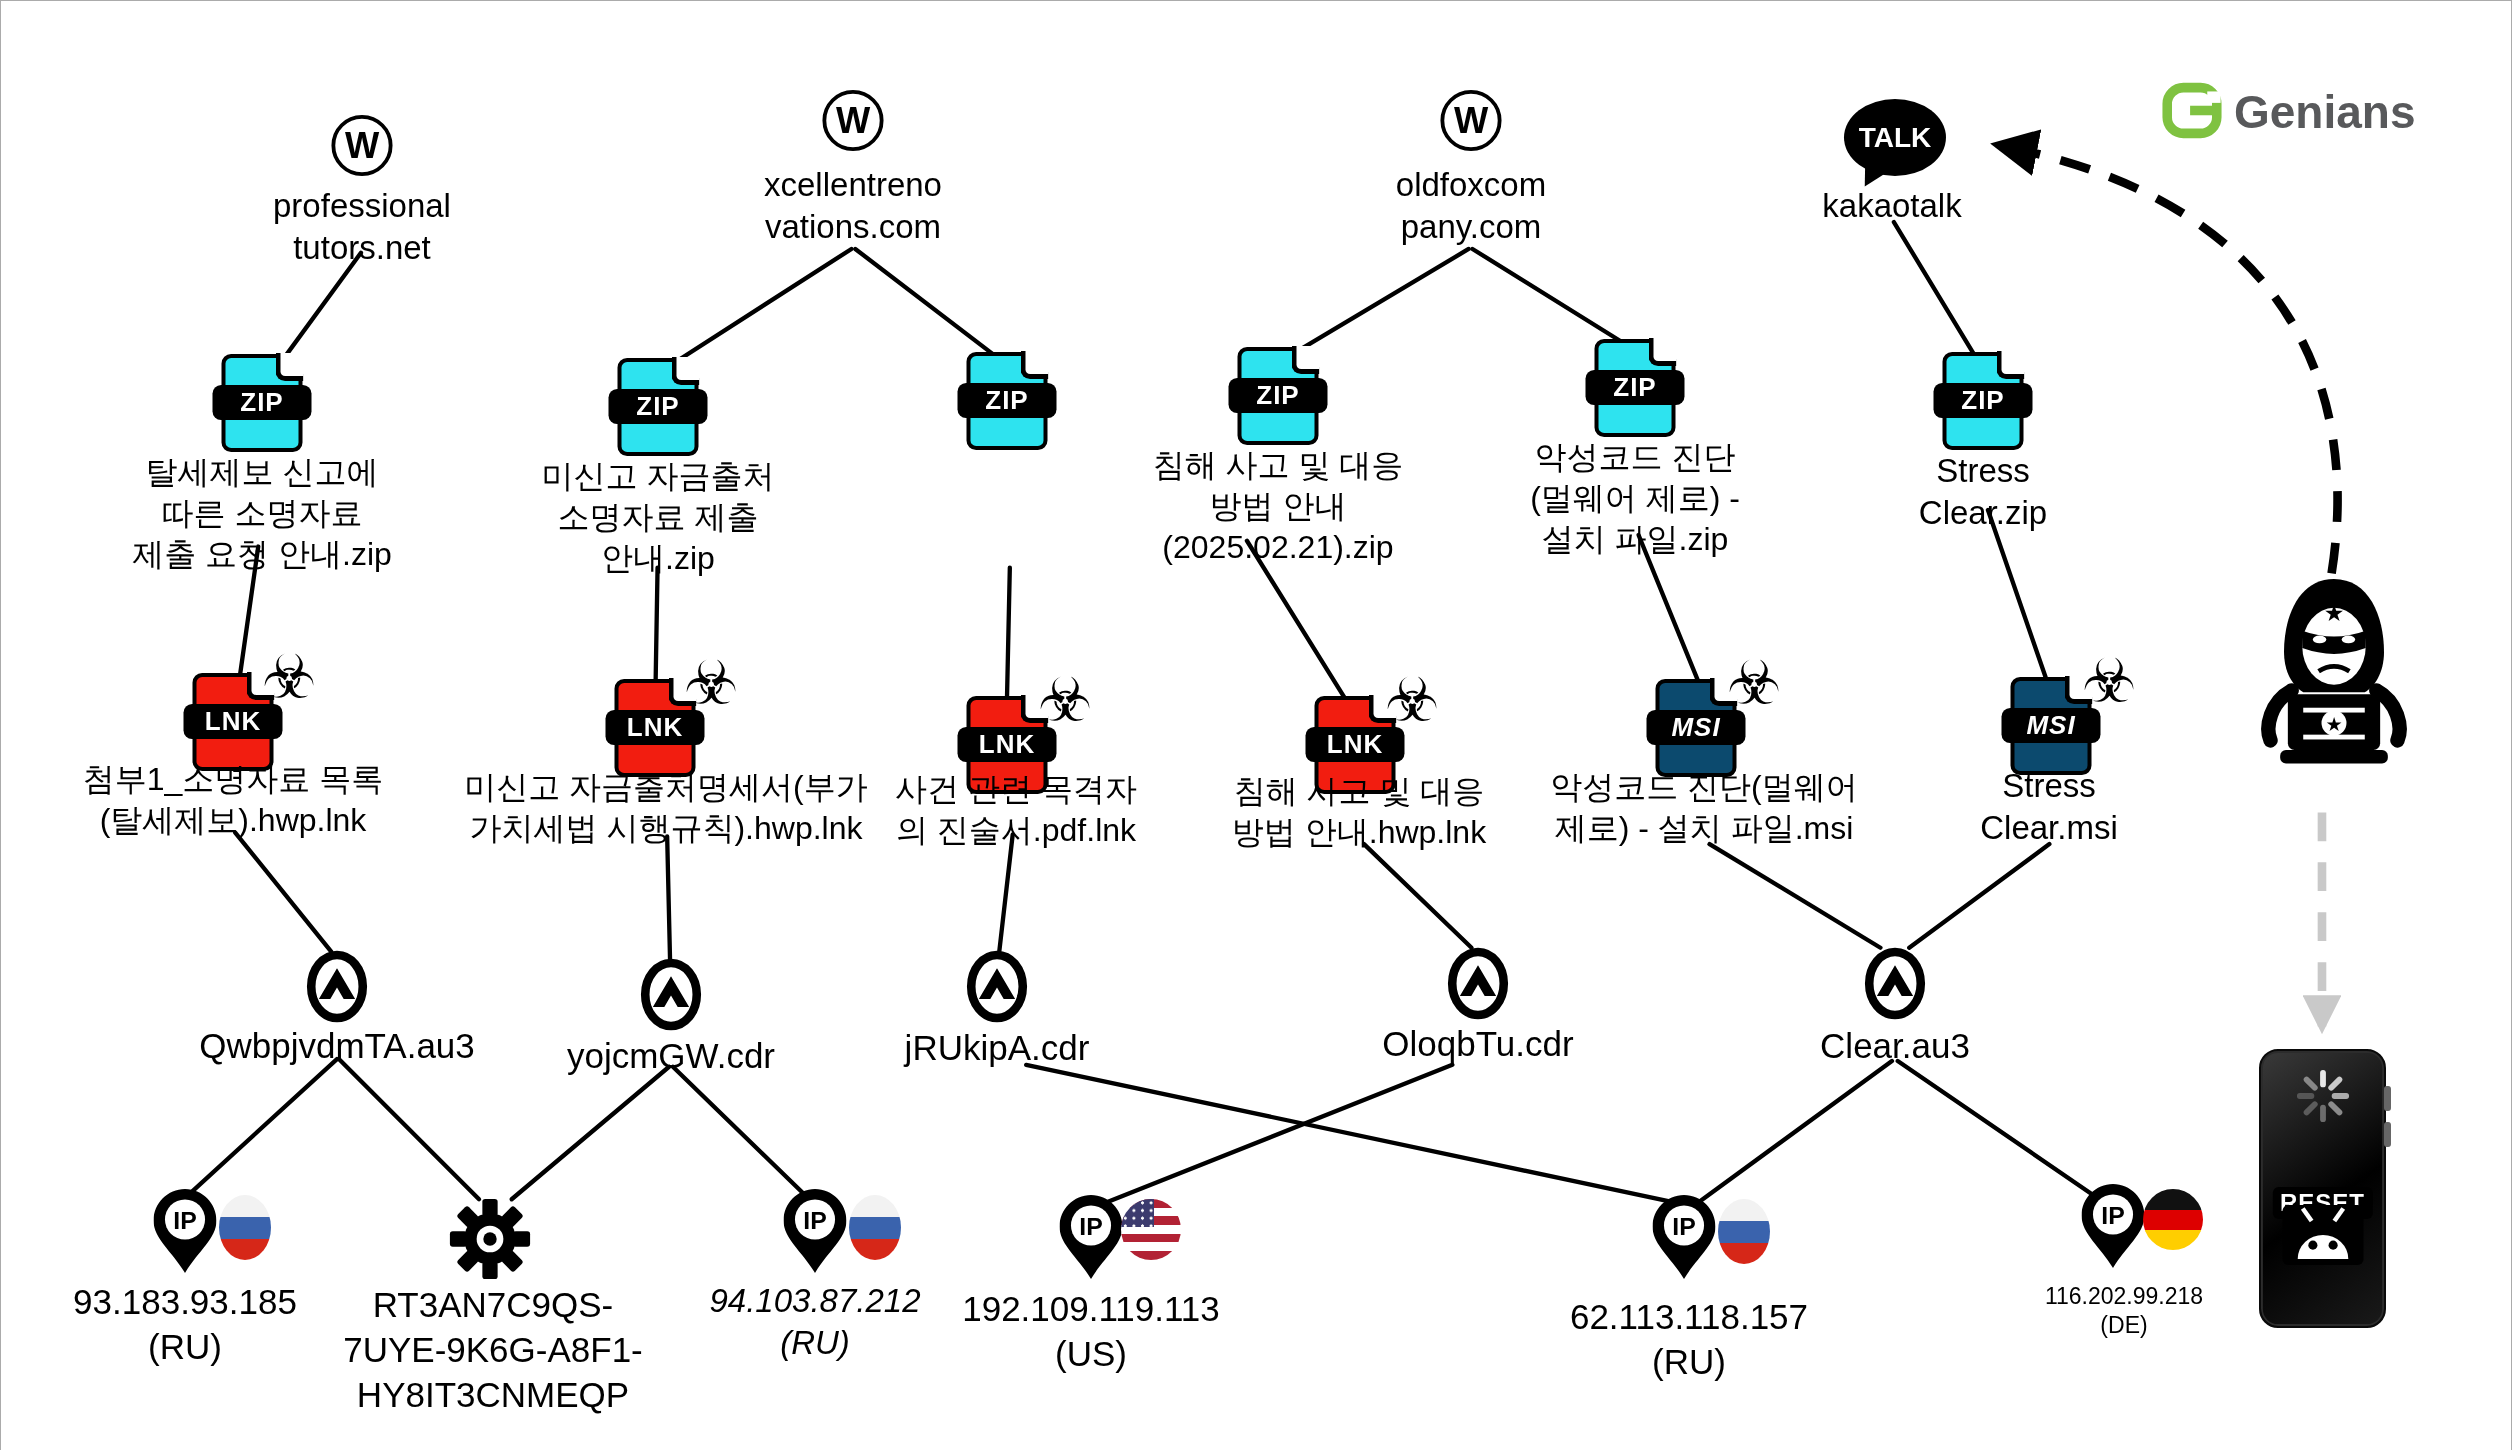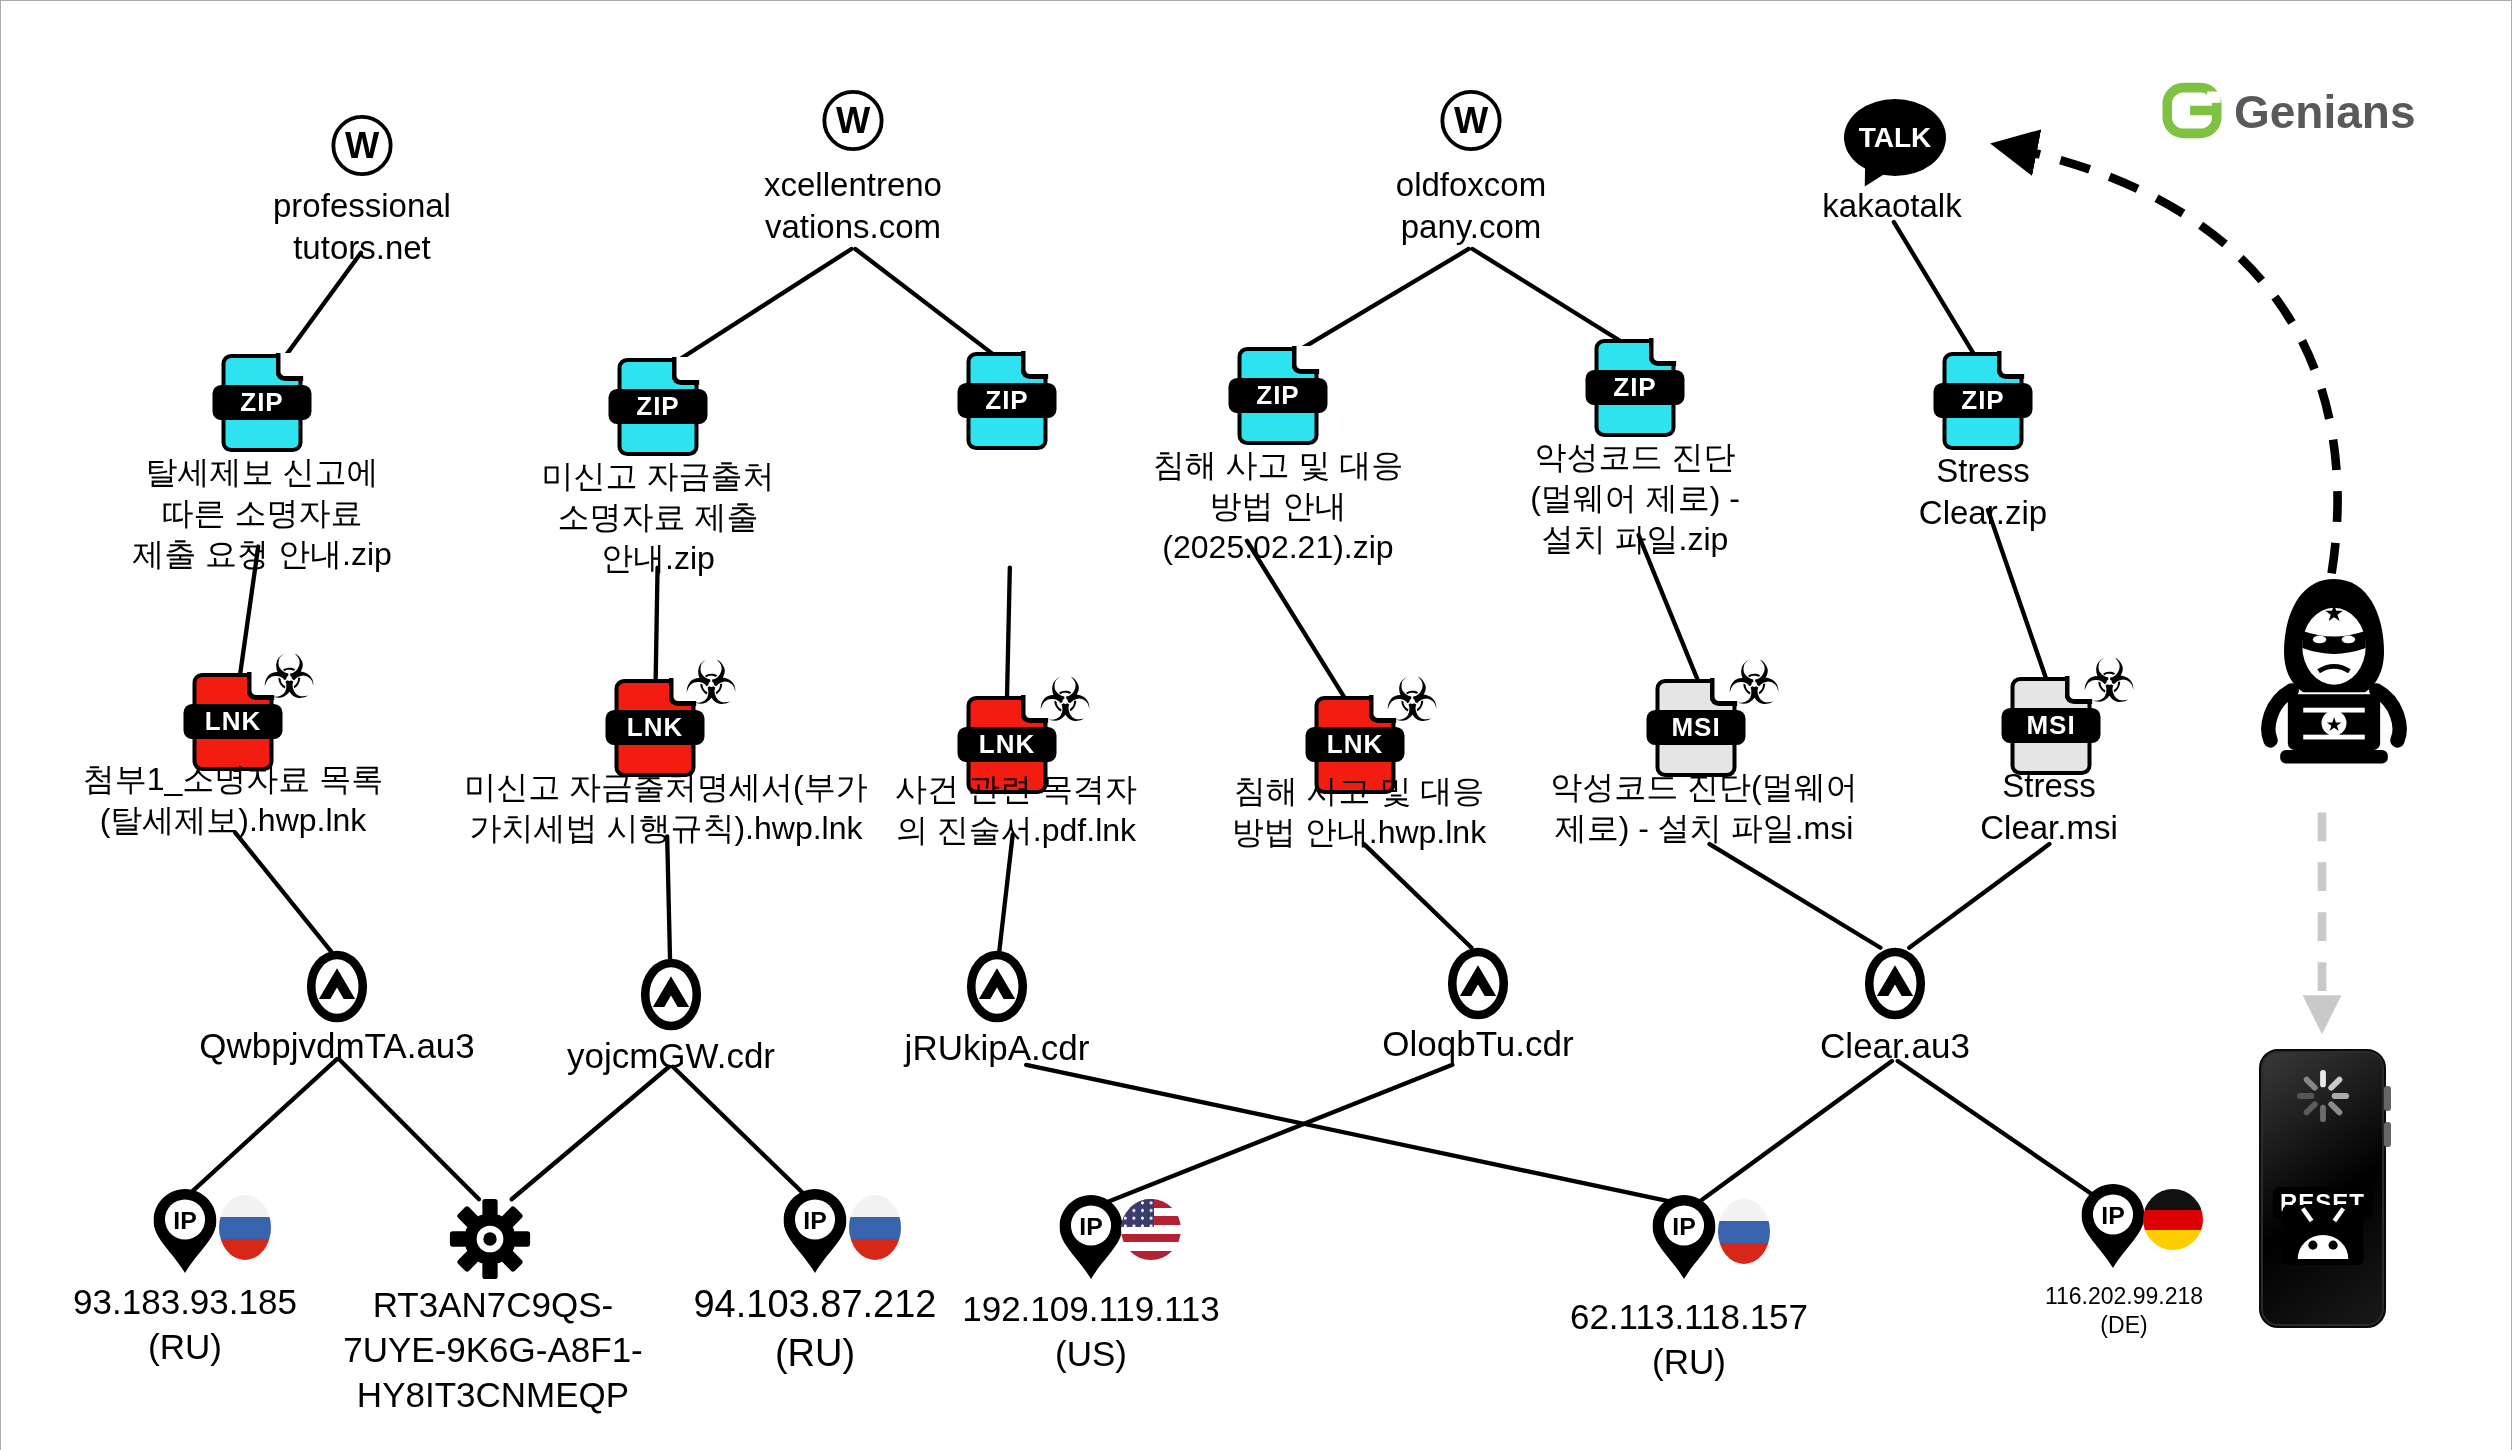--- a/index.html
+++ b/index.html
@@ -6,21 +6,21 @@
   #stage{position:relative;width:2512px;height:1451px;background:#fff;border:1.9px solid #ababab;box-sizing:border-box;overflow:hidden;
          font-family:"Liberation Sans","DejaVu Sans",sans-serif;color:#000;}
   .cx{position:absolute;transform:translateX(-50%);}
   .label{position:absolute;transform:translateX(-50%);text-align:center;white-space:pre-line;
          font-size:33px;line-height:1.28;font-weight:400;}
   .kr{font-size:32px;}
   
   .file{position:absolute;transform:translateX(-50%);width:73px;height:90px;border:4.8px solid #000;border-radius:9.6px;}
   .file.zip{background:#2ee3ef;}
   .file.lnk{background:#f21d10;}
-  .file.msi{background:#e5e5e5;}
+  .file.msi{background:#0c4a6e;font-style:italic;}
   .file .corner{position:absolute;top:-4.8px;right:-4.8px;width:23px;height:23px;background:#fff;
                 border-left:5.8px solid #000;border-bottom:5.8px solid #000;border-bottom-left-radius:9.6px;}
   .file .band{position:absolute;left:-13.4px;right:-13.4px;top:27px;height:35px;background:#000;border-radius:8.6px;
               color:#fff;font-weight:bold;font-size:26px;line-height:35px;text-align:center;letter-spacing:1px;}
   .bio{position:absolute;transform:translateX(-50%);font-size:61px;line-height:1;color:#000;font-family:"DejaVu Sans",sans-serif;}
   
   .talk{position:absolute;transform:translateX(-50%);width:102px;height:77px;background:#000;border-radius:50%;
         display:flex;align-items:center;justify-content:center;color:#fff;font-weight:bold;font-size:28px;}
   .talk .tail{position:absolute;left:17.3px;bottom:-13.4px;width:0;height:0;
         border-left:7.7px solid transparent;border-right:19px solid transparent;border-top:23px solid #000;transform:rotate(18deg);}
@@ -274,21 +274,21 @@
   <svg class="cx" style="left:814px;top:1188px;" width="63" height="84" viewBox="0 0 66 88">
     <path d="M33,0 C15,0 0,15 0,33 C0,52 20,66 33,88 C46,66 66,52 66,33 C66,15 51,0 33,0 Z" fill="#000"></path>
     <circle cx="33" cy="32" r="21" fill="#fff"></circle>
     <text x="33" y="42" text-anchor="middle" font-size="26" font-weight="bold" fill="#000">IP</text>
   </svg>
   <div class="cx" style="left:874px;top:1194px;width:52px;height:65px;border-radius:50%;overflow:hidden;">
     <div style="height:34%;background:#f2f2f2;"></div>
       <div style="height:33%;background:#3a63ad;"></div>
       <div style="height:33%;background:#d62718;"></div>
   </div>
-  <div class="label" style="left:814px;top:1279px;width:326px;font-size:38px;">94.103.87.212
+  <div class="label" style="left:814px;top:1279px;width:326px;font-size:33px;font-style:italic;">94.103.87.212
 (RU)</div>
 
   <svg class="cx" style="left:1090px;top:1194px;" width="63" height="84" viewBox="0 0 66 88">
     <path d="M33,0 C15,0 0,15 0,33 C0,52 20,66 33,88 C46,66 66,52 66,33 C66,15 51,0 33,0 Z" fill="#000"></path>
     <circle cx="33" cy="32" r="21" fill="#fff"></circle>
     <text x="33" y="42" text-anchor="middle" font-size="26" font-weight="bold" fill="#000">IP</text>
   </svg>
   <div class="cx" style="left:1150px;top:1198px;width:60px;height:61px;border-radius:50%;overflow:hidden;background:repeating-linear-gradient(#b22234 0 8.6px,#fff 8.6px 17.3px);">
     <div style="position:absolute;left:0;top:0;width:55%;height:46%;background:#3c3b6e;background-image:radial-gradient(#fff 1.5px,transparent 1.9px);background-size:8.6px 7.7px;"></div>
   </div>

